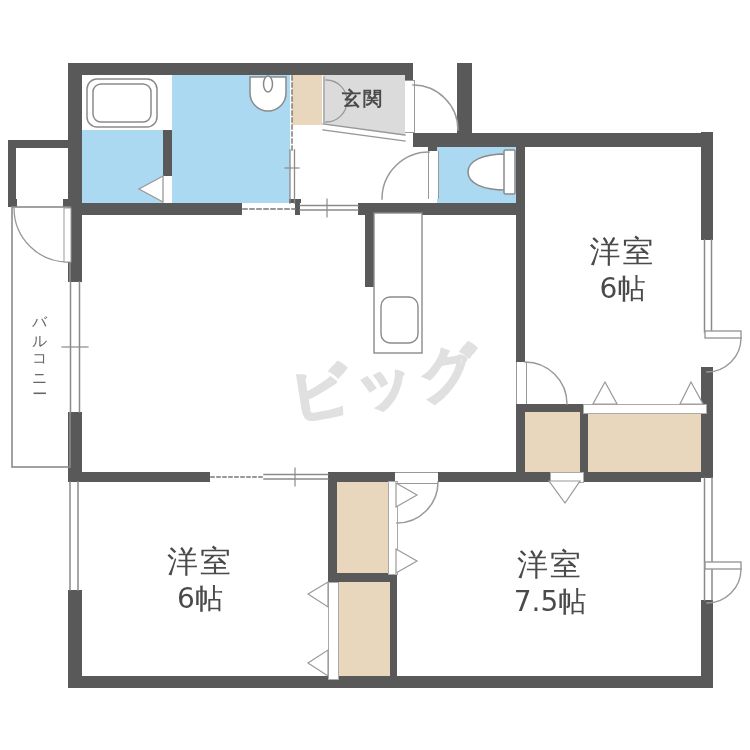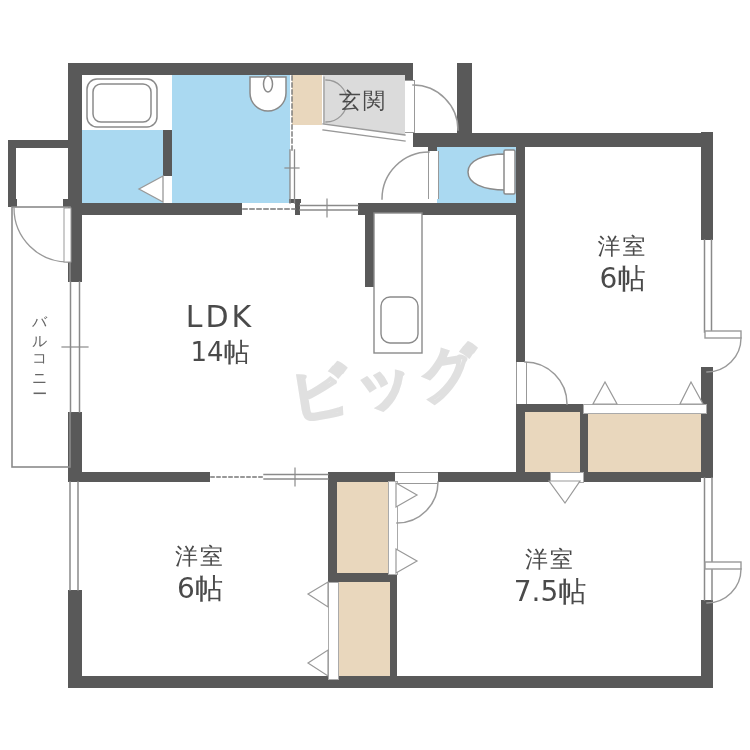--- a/index.html
+++ b/index.html
@@ -4,25 +4,25 @@
 <style>
   html,body{margin:0;padding:0;background:#fff;}
   .plan{position:relative;width:750px;height:750px;background:#fff;overflow:hidden;
         font-family:"DejaVu Sans","Liberation Sans",sans-serif;}
   .floor{position:absolute;z-index:1;}
   .wall{position:absolute;background:var(--wall,#595959);z-index:3;}
   .leaf{position:absolute;background:#fff;z-index:4;}
   .svgov{position:absolute;left:0;top:0;z-index:4;}
   .wm{position:absolute;z-index:2;}
   .label{position:absolute;z-index:5;color:var(--label,#4a4a4a);text-align:center;line-height:1.25;}
-  .rname{font-size:23px;letter-spacing:2px;}
+  .rname{font-size:31px;letter-spacing:2px;}
   .rsize{font-size:28px;}
   .ldk .rname{font-size:30px;letter-spacing:3px;}
   .ldk .rsize{font-size:26px;}
-  .genkan-label{font-size:22px;letter-spacing:2px;color:#4a4a4a;}
+  .genkan-label{font-size:19px;letter-spacing:2px;color:#4a4a4a;font-weight:bold;}
   .balcony-label{font-size:15px;letter-spacing:3px;color:#666;
       writing-mode:vertical-rl;text-orientation:upright;}
 </style>
 </head>
 <body>
 
 <div class="plan" style="--wall: #595959; --water: #aad9f1; --closet: #e9d7bd; --label: #4a4a4a;">
 
   <div class="floor" style="left:80px;top:130px;width:83px;height:73px;background:var(--water);"></div>
   <div class="floor" style="left:172px;top:75px;width:118px;height:128px;background:var(--water);"></div>
@@ -199,24 +199,20 @@
       <rect x="504" y="150" width="11" height="44" rx="1.5"></rect>
     </g>
     <g stroke="#8a8a8a" stroke-width="1.4" fill="none">
       <rect x="374" y="213" width="48" height="140" fill="#fff"></rect>
     </g>
     <g stroke="#8a8a8a" stroke-width="1.4" fill="#fff">
       <rect x="381" y="297" width="37" height="46" rx="9"></rect>
     </g>
   </svg>
 
-  <div class="label ldk" style="left:140px;top:298px;width:160px;">
-    <div class="rname">LDK</div>
-    <div class="rsize">14帖</div>
-  </div>
   <div class="label" style="left:545px;top:232px;width:155px;">
     <div class="rname">洋室</div>
     <div class="rsize">6帖</div>
   </div>
   <div class="label" style="left:120px;top:542px;width:160px;">
     <div class="rname">洋室</div>
     <div class="rsize">6帖</div>
   </div>
   <div class="label" style="left:460px;top:545px;width:180px;">
     <div class="rname">洋室</div>

